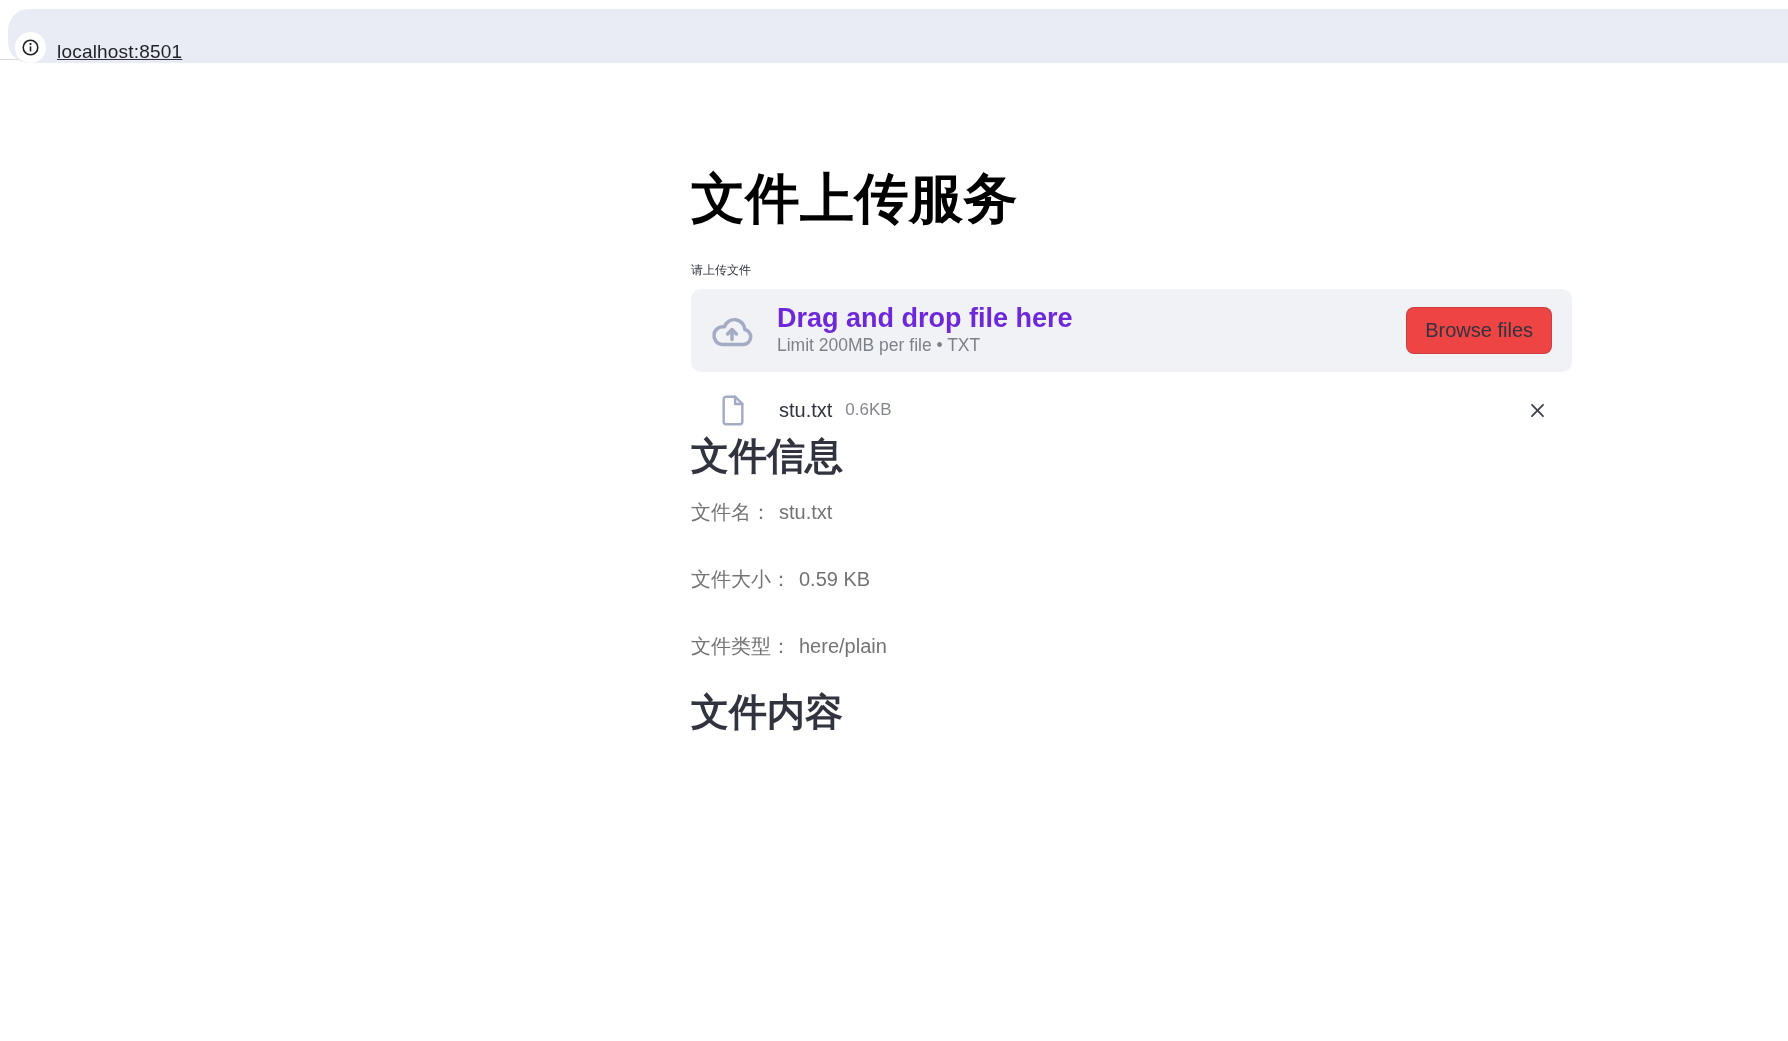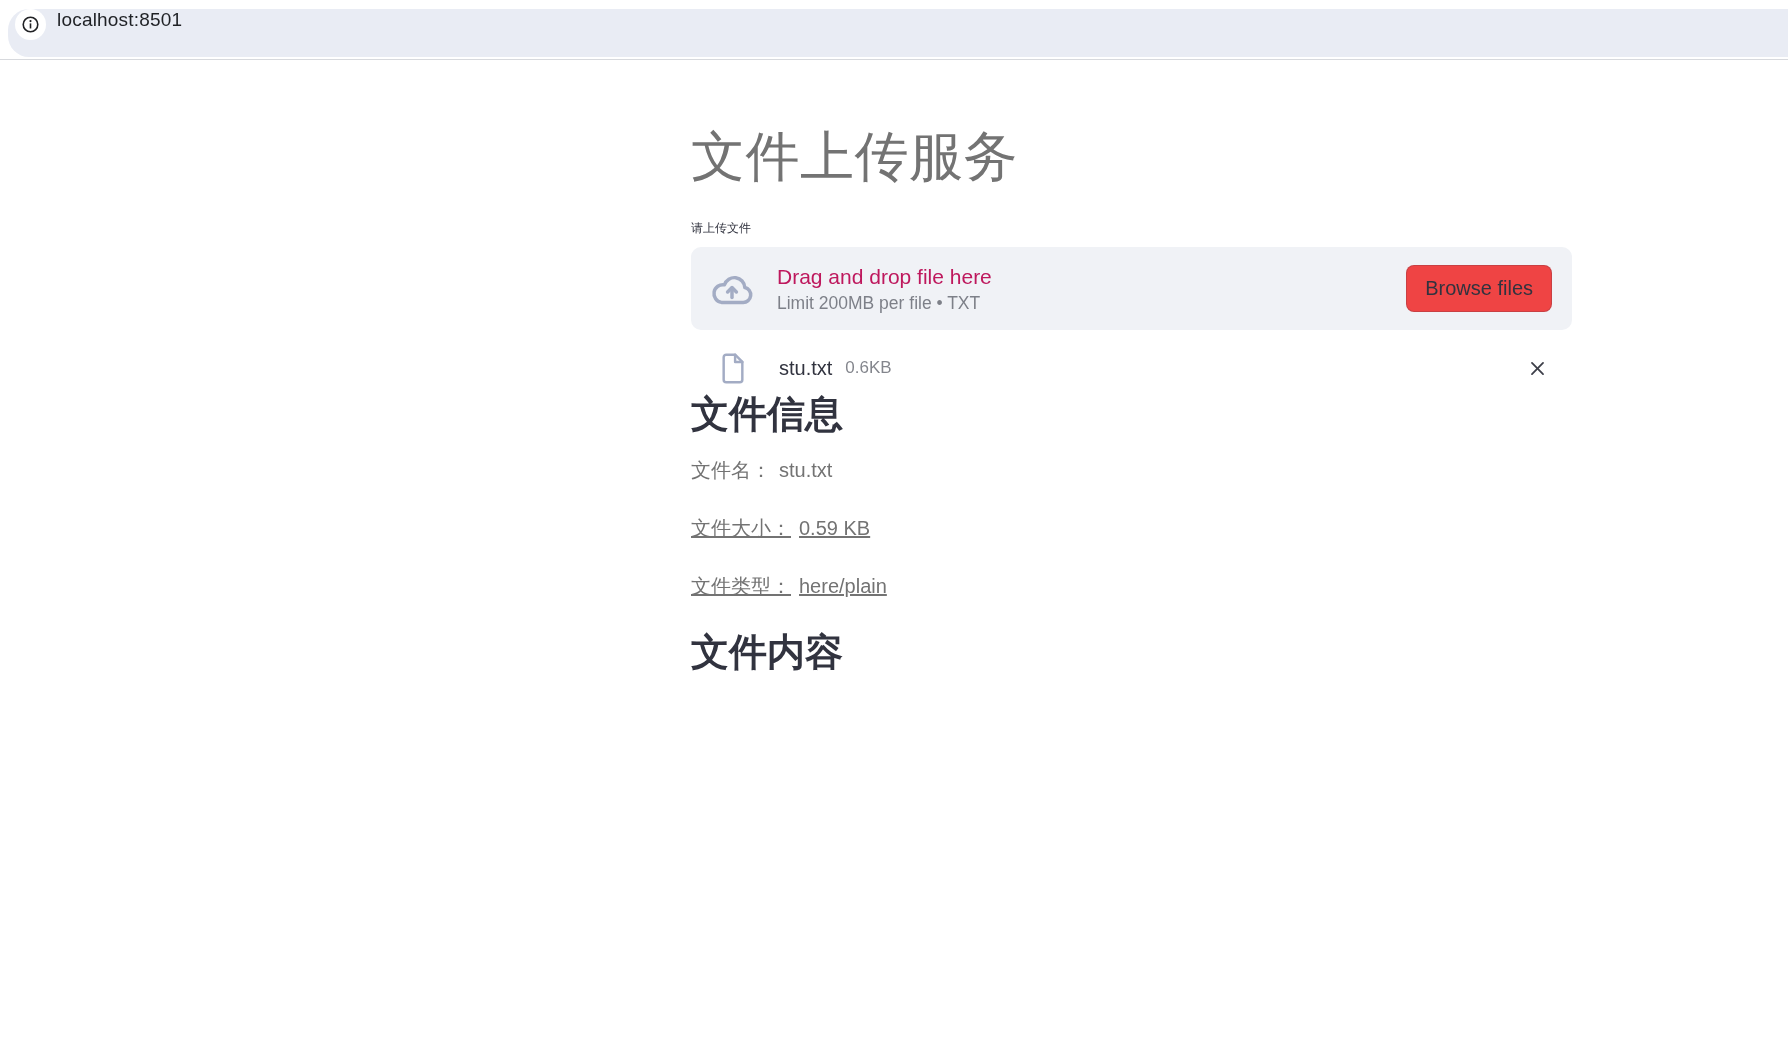--- a/index.html
+++ b/index.html
@@ -2,58 +2,58 @@
 <html><head>
 <meta charset="utf-8">
 <style>
   * { margin: 0; padding: 0; box-sizing: border-box; }
   html, body { width: 1788px; height: 1041px; background: #ffffff; overflow: hidden;
     font-family: "Liberation Sans", "DejaVu Sans", sans-serif; color: #31333F; }
 
   
   .browser-bar { position: relative; width: 100%; height: 60px; background: #ffffff;
     border-bottom: 1px solid #d7d9dd; }
-  .url-pill { position: absolute; left: 8px; top: 9px; right: 0; height: 48px;
-    background: #e9ecf4; border-radius: 21px 0 0 21px; display: flex; align-items: flex-start; }
+  .url-pill { position: absolute; left: 8px; top: 9px; right: 0; height: 54px;
+    background: #e9ecf4; border-radius: 21px 0 0 21px; display: flex; align-items: flex-end; text-decoration: underline; }
   .info-circle { width: 31px; height: 31px; border-radius: 50%; background: #ffffff;
     margin-left: 7px; display: flex; align-items: center; justify-content: center; cursor: pointer; }
   .url-text { margin-left: 11px; font-size: 19px; color: #1f2125; letter-spacing: 0.2px; }
 
   
   .content { position: absolute; left: 691px; top: 60px; width: 881px; }
 
-  h1.app-title { margin-top: 64px; font-size: 54px; line-height: 65px; font-weight: 400;
-    color: #737373; letter-spacing: 0.5px; }
+  h1.app-title { margin-top: 106px; font-size: 54px; line-height: 65px; font-weight: 700;
+    color: #000000; letter-spacing: 0.5px; }
 
   .uploader-label { margin-top: 26px; font-size: 12px; line-height: 26px; color: #31333F; }
 
   .dropzone { margin-top: 6px; height: 83px; background: #f0f2f6; border-radius: 10px;
     display: flex; align-items: center; padding: 0 20px 0 17px; cursor: pointer; }
   .cloud-icon { width: 48px; height: 44px; flex: 0 0 auto; }
   .dz-texts { margin-left: 21px; flex: 1 1 auto; }
-  .dz-title { font-size: 21px; line-height: 27px; color: #be185d; }
+  .dz-title { font-size: 27px; line-height: 27px; color: #6d28d9; font-weight: bold; }
   .dz-hint { font-size: 17.5px; line-height: 23px; color: rgba(49,51,63,0.6); margin-top: 2px; }
   .browse-btn { flex: 0 0 auto; min-width: 133px; height: 47px; background: #ef4444;
     border: 1px solid rgba(49,51,63,0.2); border-radius: 8px; font-size: 20px;
     font-family: inherit; color: #31333F; cursor: pointer; padding: 0 18px; }
 
   .file-row { position: relative; margin-top: 16px; height: 44px; display: flex; align-items: center; }
   .doc-icon { width: 28px; height: 33px; margin-left: 28px; flex: 0 0 auto; }
   .file-name { margin-left: 32px; font-size: 20px; color: #31333F; }
   .file-size { margin-left: 13px; font-size: 17px; color: rgba(49,51,63,0.6); }
   .file-remove { position: absolute; right: 19px; top: 6px; width: 32px; height: 32px;
     background: transparent; border: none; border-radius: 6px; cursor: pointer;
     display: flex; align-items: center; justify-content: center; }
 
   h2.section-heading { font-size: 38px; line-height: 48px; font-weight: 700; color: #31333F; }
   .heading-info { }
   .heading-content { margin-top: 26px; }
 
   .info-row { margin-top: 16px; font-size: 20px; line-height: 32px; color: #737373; }
-  .info-row + .info-row { margin-top: 26px; text-decoration: underline; }
+  .info-row + .info-row { margin-top: 35px; }
   .info-value { margin-left: 8px; }
 
   .file-text { margin-top: 23px; font-size: 20px; line-height: 29.5px; color: #31333F;
     text-align: justify; }
 </style>
 </head>
 <body>
 
 <div class="browser-bar">
   <div class="url-pill">

